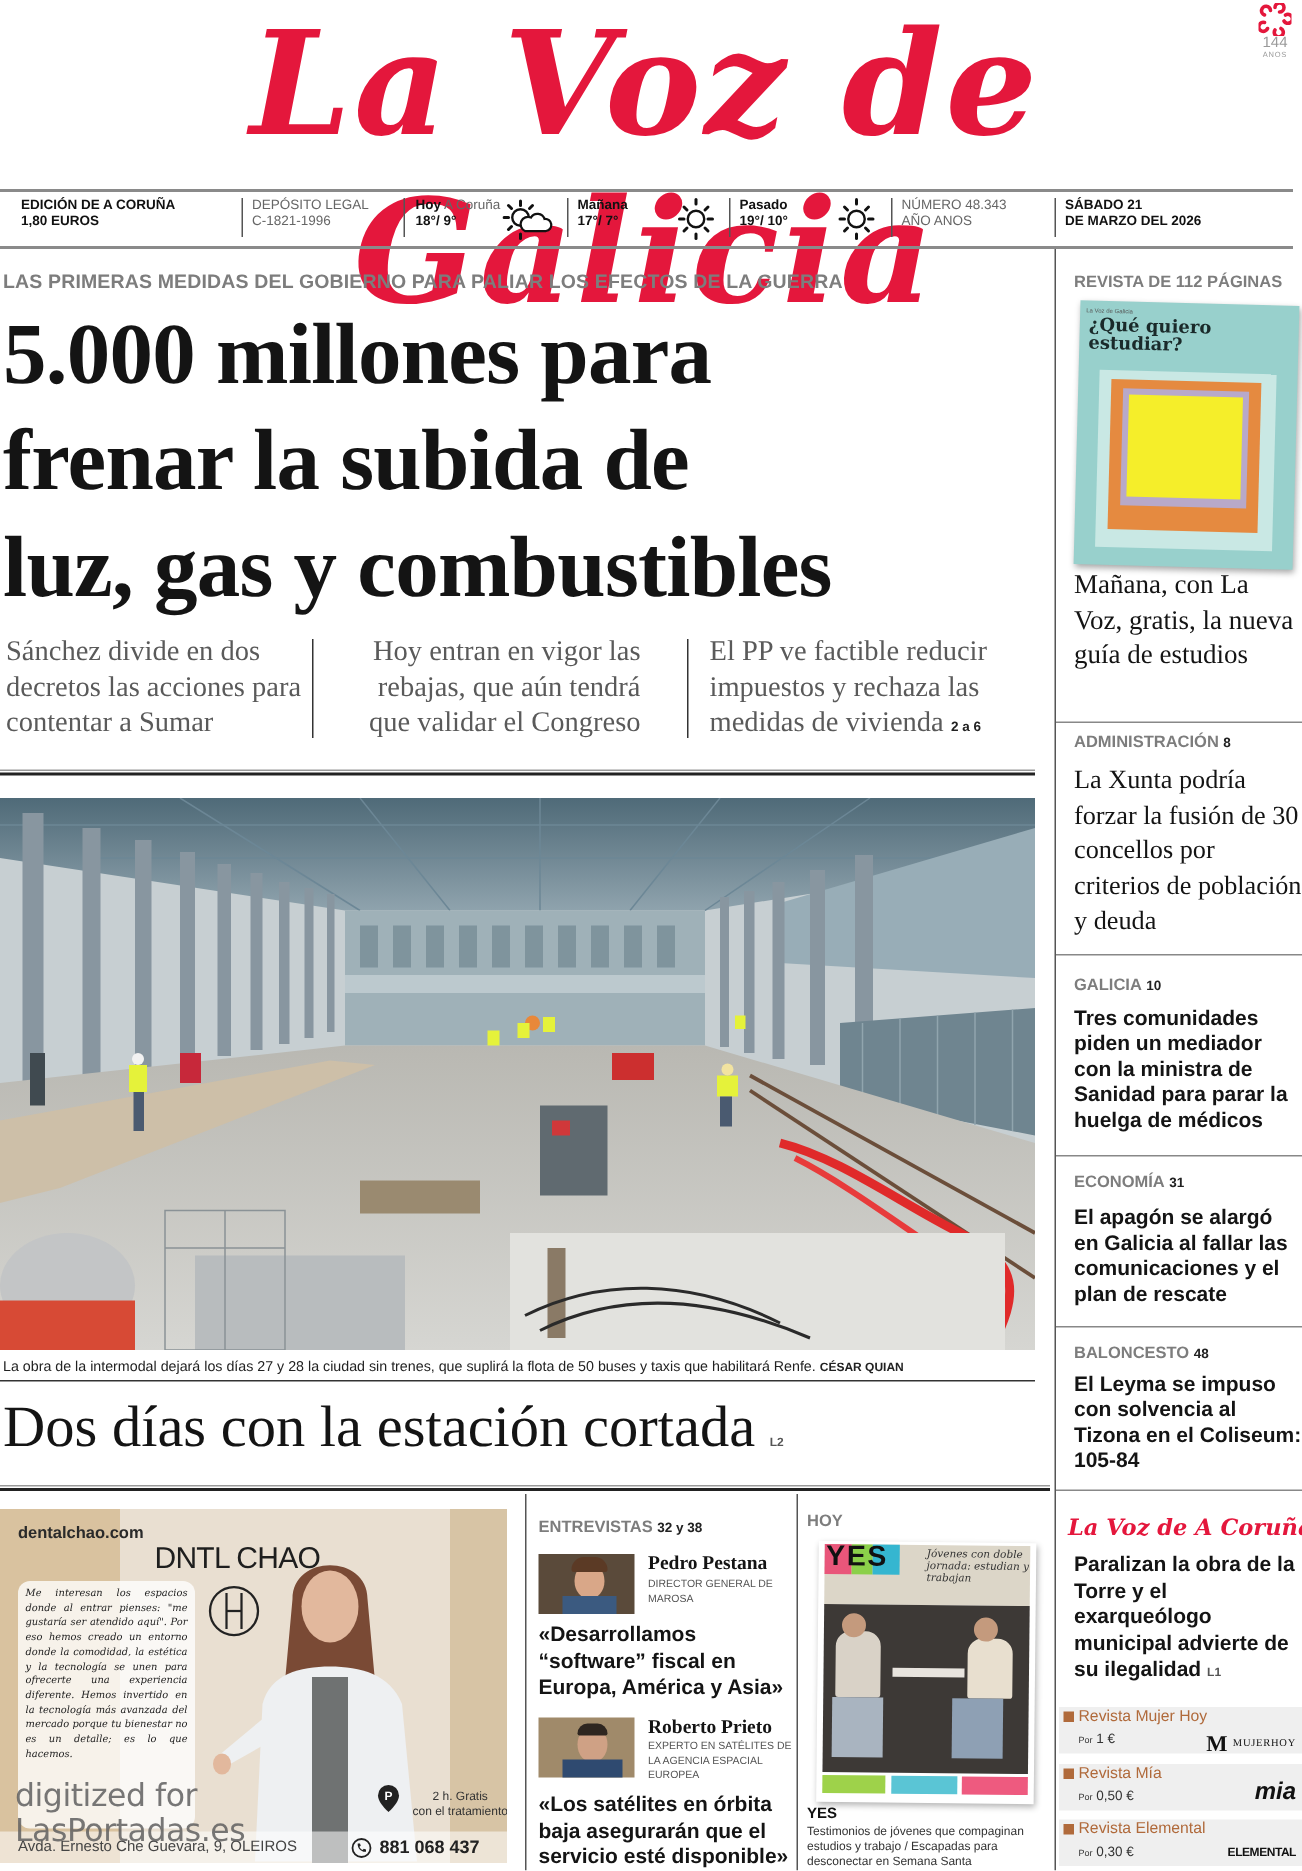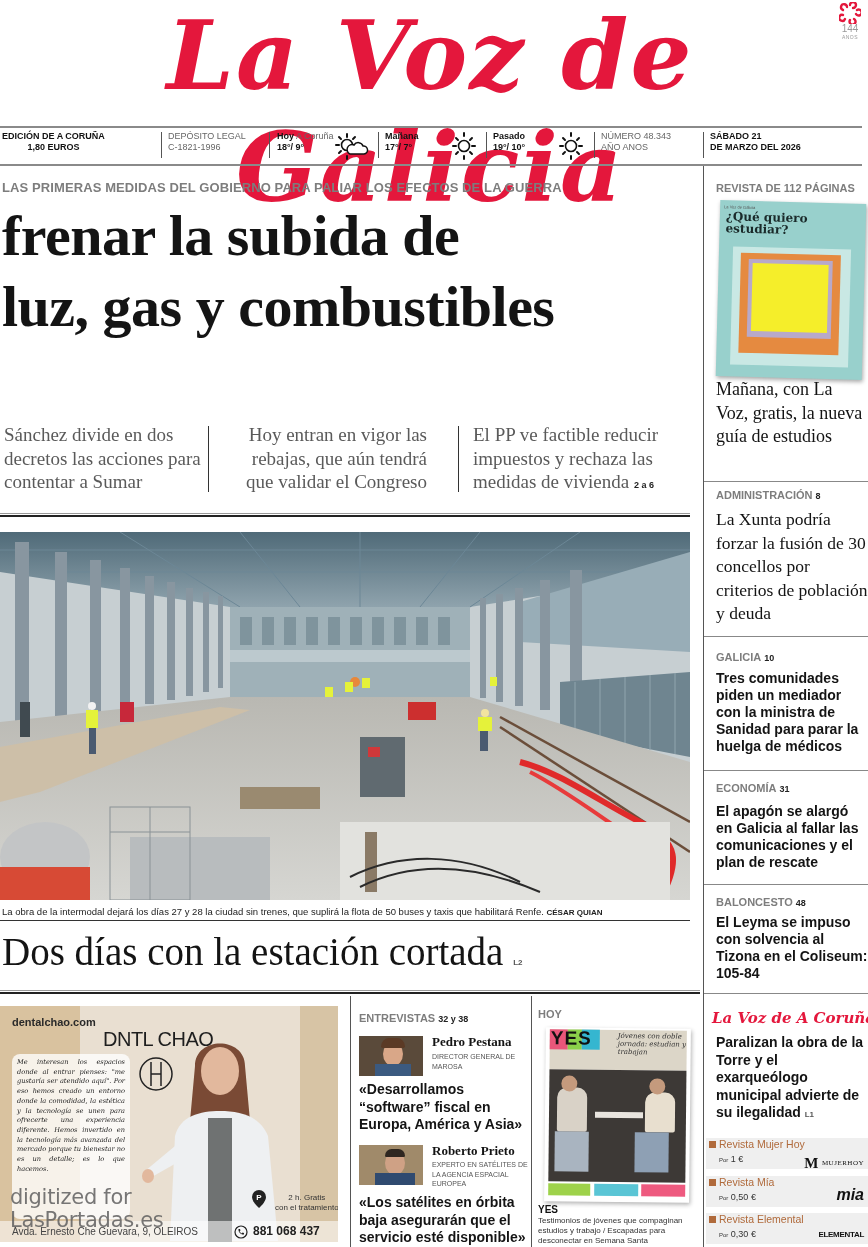--- a/index.html
+++ b/index.html
@@ -113,21 +113,21 @@
         <path d="M6 17 a3 3 0 1 1 -2 -4"></path>
         <path d="M4 8 a3 3 0 1 1 4 -3"></path>
       </g>
     </svg>
     <span class="num">144</span>
     <span class="anos">ANOS</span>
   </div>
 </div>
 
 <div class="infobar">
-  <div class="cell" style="left:2px;text-align:center;">
+  <div class="cell" style="left:14px;">
     <div class="ib-b">EDICIÓN DE A CORUÑA</div>
     <div class="ib-b">1,80 EUROS</div>
   </div>
   <div class="sep" style="left:161px;"></div>
   <div class="cell" style="left:168px;">
     <div class="ib-g">DEPÓSITO LEGAL</div>
     <div class="ib-g">C-1821-1996</div>
   </div>
   <div class="sep" style="left:269px;"></div>
 
@@ -193,20 +193,21 @@
   </div>
   <div class="sep" style="left:703px;"></div>
   <div class="cell" style="left:710px;">
     <div class="ib-b">SÁBADO 21</div>
     <div class="ib-b">DE MARZO DEL 2026</div>
   </div>
 </div>
 
 <div class="kicker">LAS PRIMERAS MEDIDAS DEL GOBIERNO PARA PALIAR LOS EFECTOS DE LA GUERRA</div>
 <div class="headline">
+  <div>5.000 millones para</div>
   <div>frenar la subida de</div>
   <div>luz, gas y combustibles</div>
 </div>
 
 <div class="subdeck" style="left:4px; width:200px;">
   <span>Sánchez divide en dos decretos las acciones para contentar a Sumar</span>
 </div>
 <div class="subsep" style="left:208px;"></div>
 <div class="subdeck" style="left:227px; width:200px;text-align:right;">
   <span>Hoy entran en vigor las rebajas, que aún tendrá que validar el Congreso</span>

